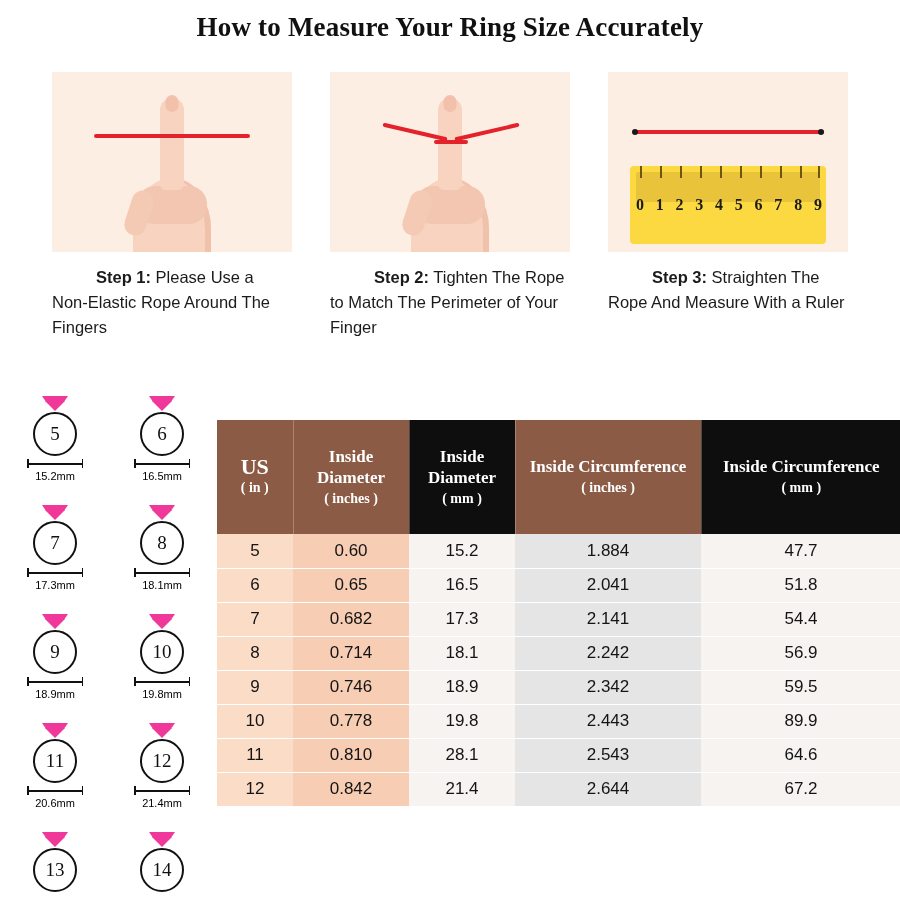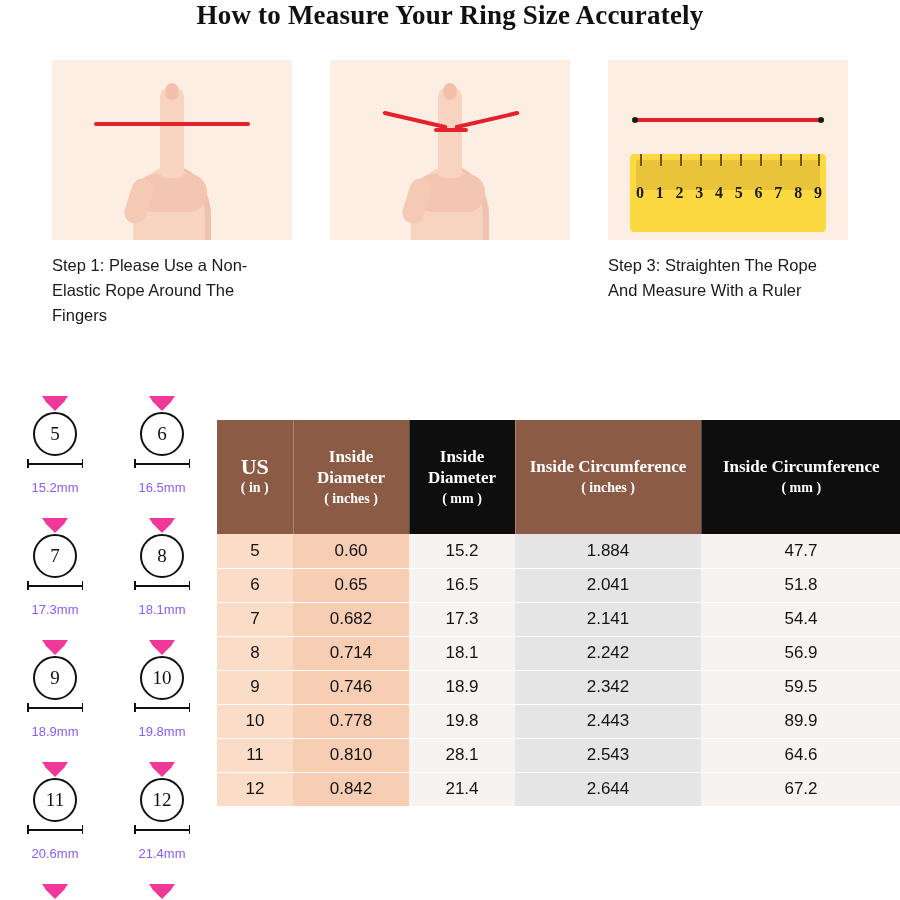--- a/index.html
+++ b/index.html
@@ -14,21 +14,21 @@
   }
 
   
   .page-title {
     font-family: "Liberation Serif", serif;
     font-weight: bold;
     font-size: 27px;
     text-align: center;
     letter-spacing: .2px;
     margin: 0;
-    padding-top: 0px;
+    padding-top: 12px;
     line-height: 30px;
     color: #111;
   }
 
   
   .steps {
     display: flex;
     justify-content: center;
     gap: 38px;
     margin-top: 30px;
@@ -40,21 +40,21 @@
     background: #fdeee4;
     position: relative;
     overflow: hidden;
   }
   .step-caption {
     margin-top: 13px;
     font-size: 16.5px;
     line-height: 25px;
     color: #1b1b1b;
   }
-  .step-caption b { font-weight: normal; }
+  .step-caption b { font-weight: bold; margin-left: 44px; }
 
   
   .hand { position: absolute; left: 50%; transform: translateX(-50%); bottom: 0; }
   .palm {
     position: absolute; left: 50%; transform: translateX(-50%);
     bottom: -18px; width: 78px; height: 92px;
     background: #f7d3c0;
     border-radius: 40px 40px 26px 26px / 52px 52px 20px 20px;
     box-shadow: inset -8px 0 0 -2px #f0c2ab;
   }
@@ -134,21 +134,21 @@
     margin: 3px auto 0; width: 56px; height: 9px; position: relative;
   }
   .measure:before, .measure:after {
     content: ""; position: absolute; top: 0; width: 1.5px; height: 9px; background: #111;
   }
   .measure:before { left: 0; }
   .measure:after { right: 0; }
   .measure span {
     position: absolute; left: 0; right: 0; top: 4px; height: 1.5px; background: #111; display: block;
   }
-  .mm-label { font-size: 13px; color: #8b5cf6; margin-top: 12px; }
+  .mm-label { font-size: 11px; color: #000000; margin-top: 2px; }
 
   
   .table-wrap { position: absolute; left: 217px; top: 420px; width: 684px; }
   .table-title {
     font-family: "Liberation Serif", serif; font-weight: bold;
     font-size: 25px; text-align: center; color: #111; margin: 0 0 17px;
   }
   table { border-collapse: collapse; width: 684px; table-layout: fixed; }
   thead th {
     font-family: "Liberation Serif", serif; font-weight: bold;
@@ -204,20 +204,23 @@
       <div class="hand">
         <div class="palm"></div>
         <div class="knuckles"></div>
         <div class="thumb"></div>
         <div class="finger-up"></div>
         <div class="nail"></div>
       </div>
       <div class="rope" style="left:52px; top:58px; width:66px; transform:rotate(13deg);"></div>
       <div class="rope" style="left:124px; top:58px; width:66px; transform:rotate(-13deg);"></div>
       <div class="rope" style="left:104px; top:68px; width:34px;"></div>
+    </div>
+    <div class="step-caption">
+      <b>Step 2:</b><span> Tighten The Rope to Match The Perimeter of Your Finger</span>
     </div>
   </div>
 
   <div class="step">
     <div class="step-img">
       <div class="rope" style="left:26px; top:58px; width:190px;"></div>
       <div class="rope-dot" style="left:24px; top:57px;"></div>
       <div class="rope-dot" style="left:210px; top:57px;"></div>
       <div class="ruler">
         <div class="ruler-face"></div>

